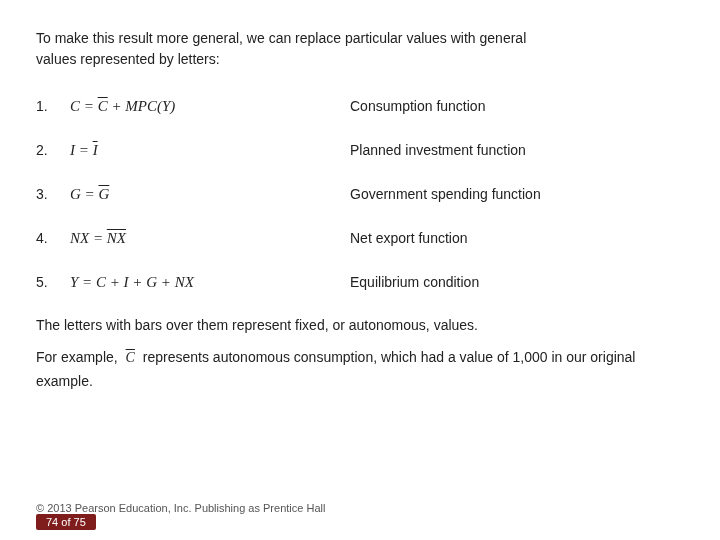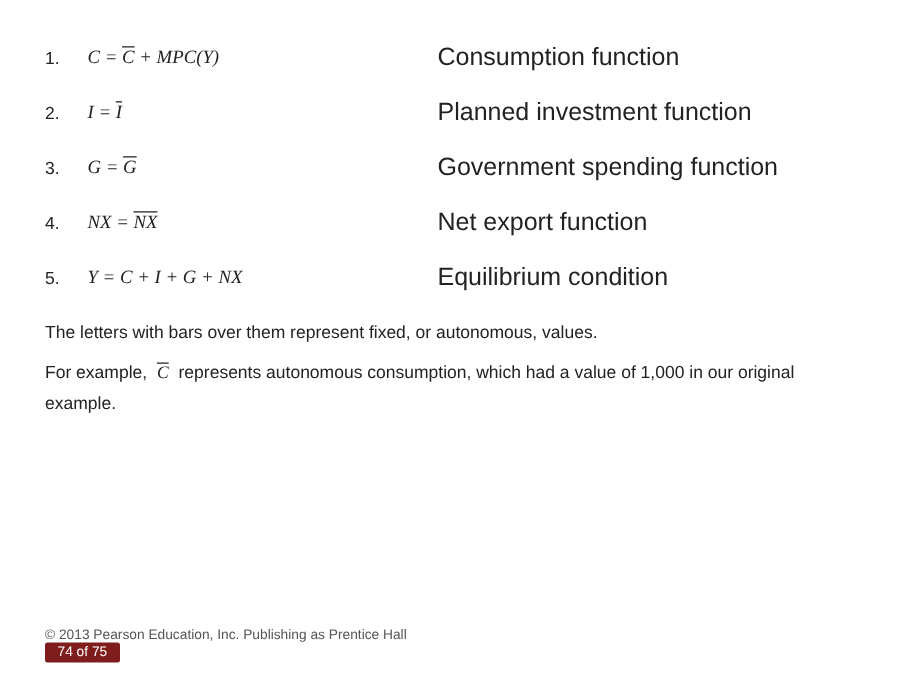--- a/index.html
+++ b/index.html
@@ -43,21 +43,21 @@
     .equation-formula {
       width: 220px;
       flex-shrink: 0;
       font-size: 14px;
       font-style: italic;
       display: flex;
       align-items: center;
       margin-left: 12px;
     }
     .equation-label {
-      font-size: 20px;
+      font-size: 14px;
       color: #222;
       margin-left: 60px;
     }
     .math {
       font-style: italic;
       font-family: "Times New Roman", Times, serif;
       font-size: 15px;
     }
     .overline {
       text-decoration: overline;
@@ -97,20 +97,24 @@
       font-style: italic;
       font-family: "Times New Roman", Times, serif;
       font-size: 14px;
     }
   </style>
 </head>
 <body>
 
 <div class="page">
 
+  <div class="intro-text">
+    <span>To make this result more general, we can replace particular values with general</span><br>
+    <span>values represented by letters:</span>
+  </div>
 
   <div class="equations-section">
 
     <div class="equation-row">
       <span class="equation-number">1.</span>
       <span class="equation-formula">
         <span class="math"><span style="font-style:italic">C</span> = <span class="overline" style="font-style:italic">C</span> + <span style="font-style:italic">MPC</span>(<span style="font-style:italic">Y</span>)</span>
       </span>
       <span class="equation-label">Consumption function</span>
     </div>

